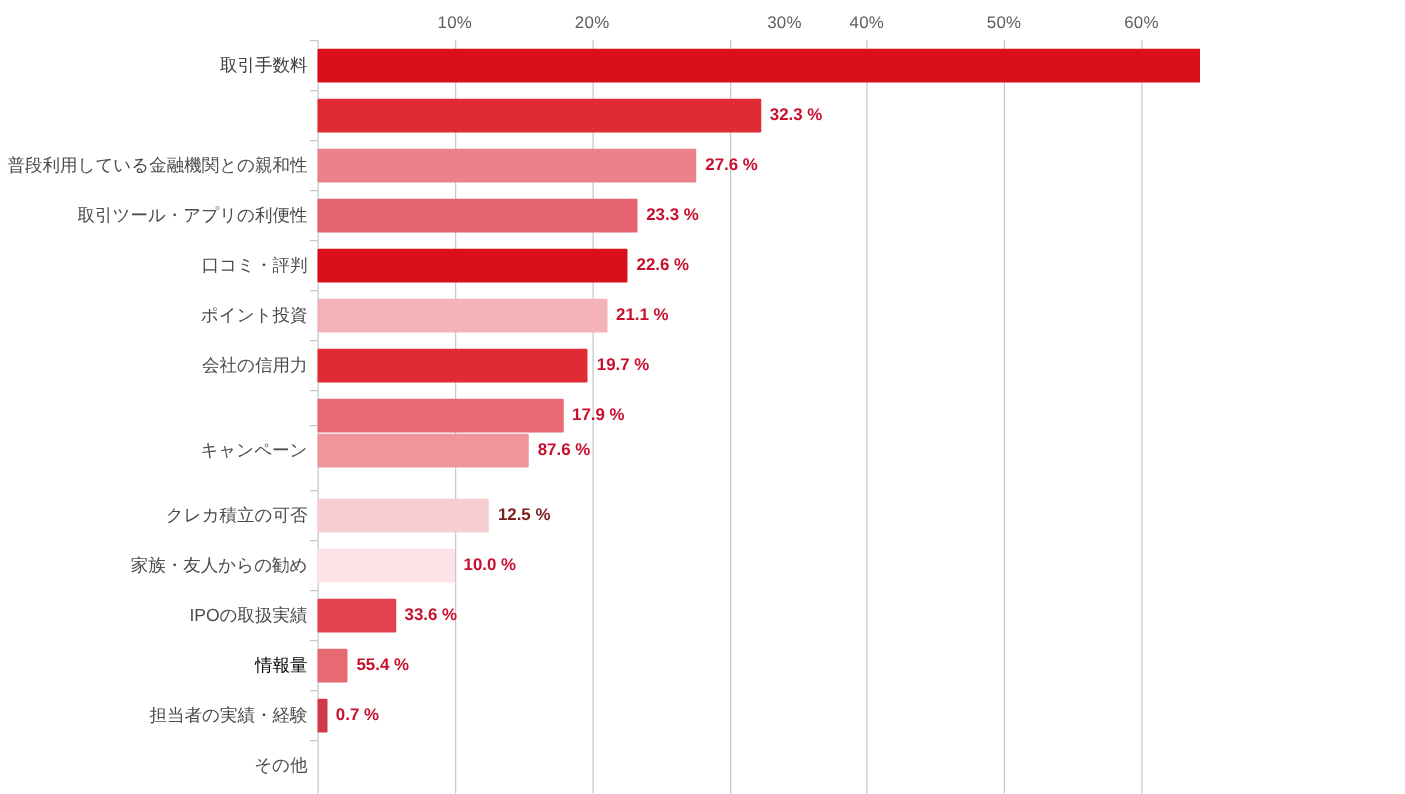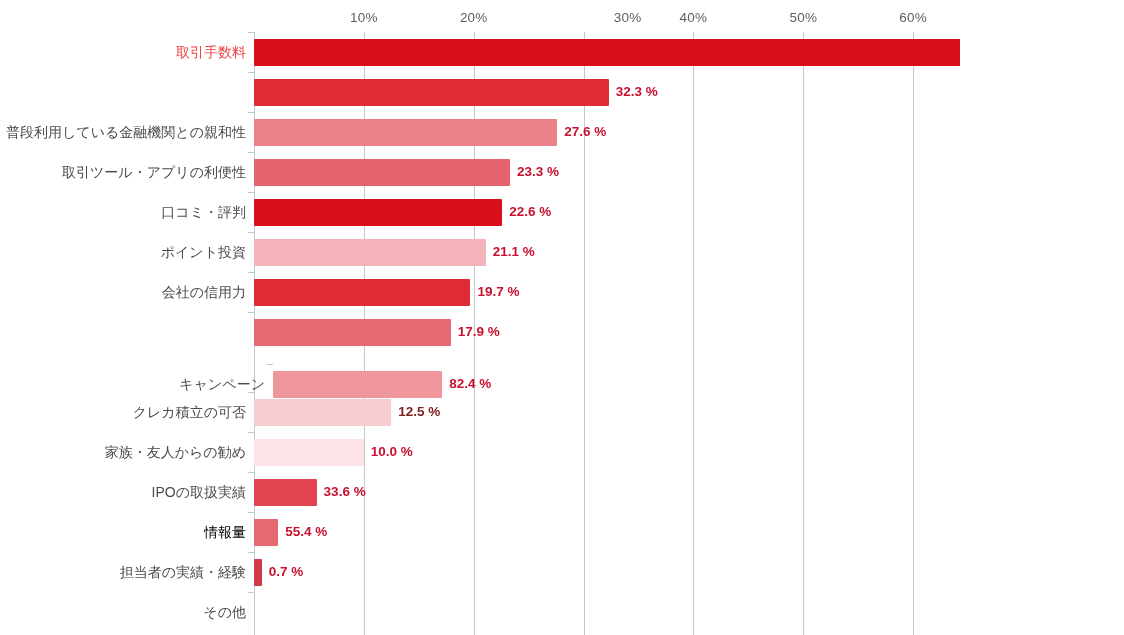--- a/index.html
+++ b/index.html
@@ -128,21 +128,21 @@
         <div class="gridline" style="left: 219.714px; background: rgb(200, 200, 200);"></div>
         <div class="gridline" style="left: 329.571px; background: rgb(200, 200, 200);"></div>
         <div class="gridline" style="left: 439.429px; background: rgb(200, 200, 200);"></div>
         <div class="gridline" style="left: 549.286px; background: rgb(200, 200, 200);"></div>
         <div class="gridline" style="left: 659.143px; background: rgb(200, 200, 200);"></div>
         <div class="gridline" style="left: 769px; background: rgb(200, 200, 200);"></div>
       </div>
     <div>
         <div class="row" style="top: 0px;">
           <div class="ytick" style="top: 0px; background: rgb(191, 201, 207);"></div>
-          <div class="cat-label" style="color: #ef4444;">取引手数料</div>
+          <div class="cat-label" style="color: #404040;">取引手数料</div>
           <div class="bar" title="取引手数料 68.1 %" style="width: 748.127px; background: rgb(217, 16, 28);"></div>
           <div class="val-label" style="left: 748.127px; color: rgb(200, 16, 46);">68.1 %</div>
         </div>
         <div class="row" style="top: 40px;">
           <div class="ytick" style="top: 0px; background: rgb(191, 201, 207);"></div>
           <div class="bar" title="商品ラインナップ 32.3 %" style="width: 354.839px; background: rgb(224, 42, 52);"></div>
           <div class="val-label" style="left: 354.839px; color: rgb(200, 16, 46);">32.3 %</div>
         </div>
         <div class="row" style="top: 80px;">
           <div class="ytick" style="top: 0px; background: rgb(191, 201, 207);"></div>
@@ -172,25 +172,25 @@
           <div class="ytick" style="top: 0px; background: rgb(191, 201, 207);"></div>
           <div class="cat-label" style="color: rgb(74, 74, 74);">会社の信用力</div>
           <div class="bar" title="会社の信用力 19.7 %" style="width: 216.419px; background: rgb(224, 42, 52);"></div>
           <div class="val-label" style="left: 216.419px; color: rgb(200, 16, 46);">19.7 %</div>
         </div>
         <div class="row" style="top: 280px;">
           <div class="ytick" style="top: 0px; background: rgb(191, 201, 207);"></div>
           <div class="bar" title="口座開設手続きの利便性 17.9 %" style="width: 196.644px; background: rgb(231, 106, 115);"></div>
           <div class="val-label" style="left: 196.644px; color: rgb(200, 16, 46);">17.9 %</div>
         </div>
-        <div class="row" style="top: 332px; margin-left: 19px;">
+        <div class="row" style="top: 308px;">
           <div class="ytick" style="top: 0px; background: rgb(191, 201, 207);"></div>
           <div class="cat-label" style="color: rgb(74, 74, 74);">キャンペーン</div>
           <div class="bar" title="キャンペーン 15.4 %" style="width: 169.18px; background: rgb(239, 150, 157);"></div>
-          <div class="val-label" style="left: 169.18px; color: rgb(200, 16, 46);">82.4 %</div>
+          <div class="val-label" style="left: 169.18px; color: rgb(200, 16, 46);">87.6 %</div>
         </div>
         <div class="row" style="top: 360px;">
           <div class="ytick" style="top: 0px; background: rgb(191, 201, 207);"></div>
           <div class="cat-label" style="color: rgb(74, 74, 74);">クレカ積立の可否</div>
           <div class="bar" title="クレカ積立の可否 12.5 %" style="width: 137.321px; background: rgb(247, 205, 209);"></div>
           <div class="val-label" style="left: 137.321px; color: #7f1d1d;">12.5 %</div>
         </div>
         <div class="row" style="top: 400px;">
           <div class="ytick" style="top: 0px; background: rgb(191, 201, 207);"></div>
           <div class="cat-label" style="color: rgb(74, 74, 74);">家族・友人からの勧め</div>

